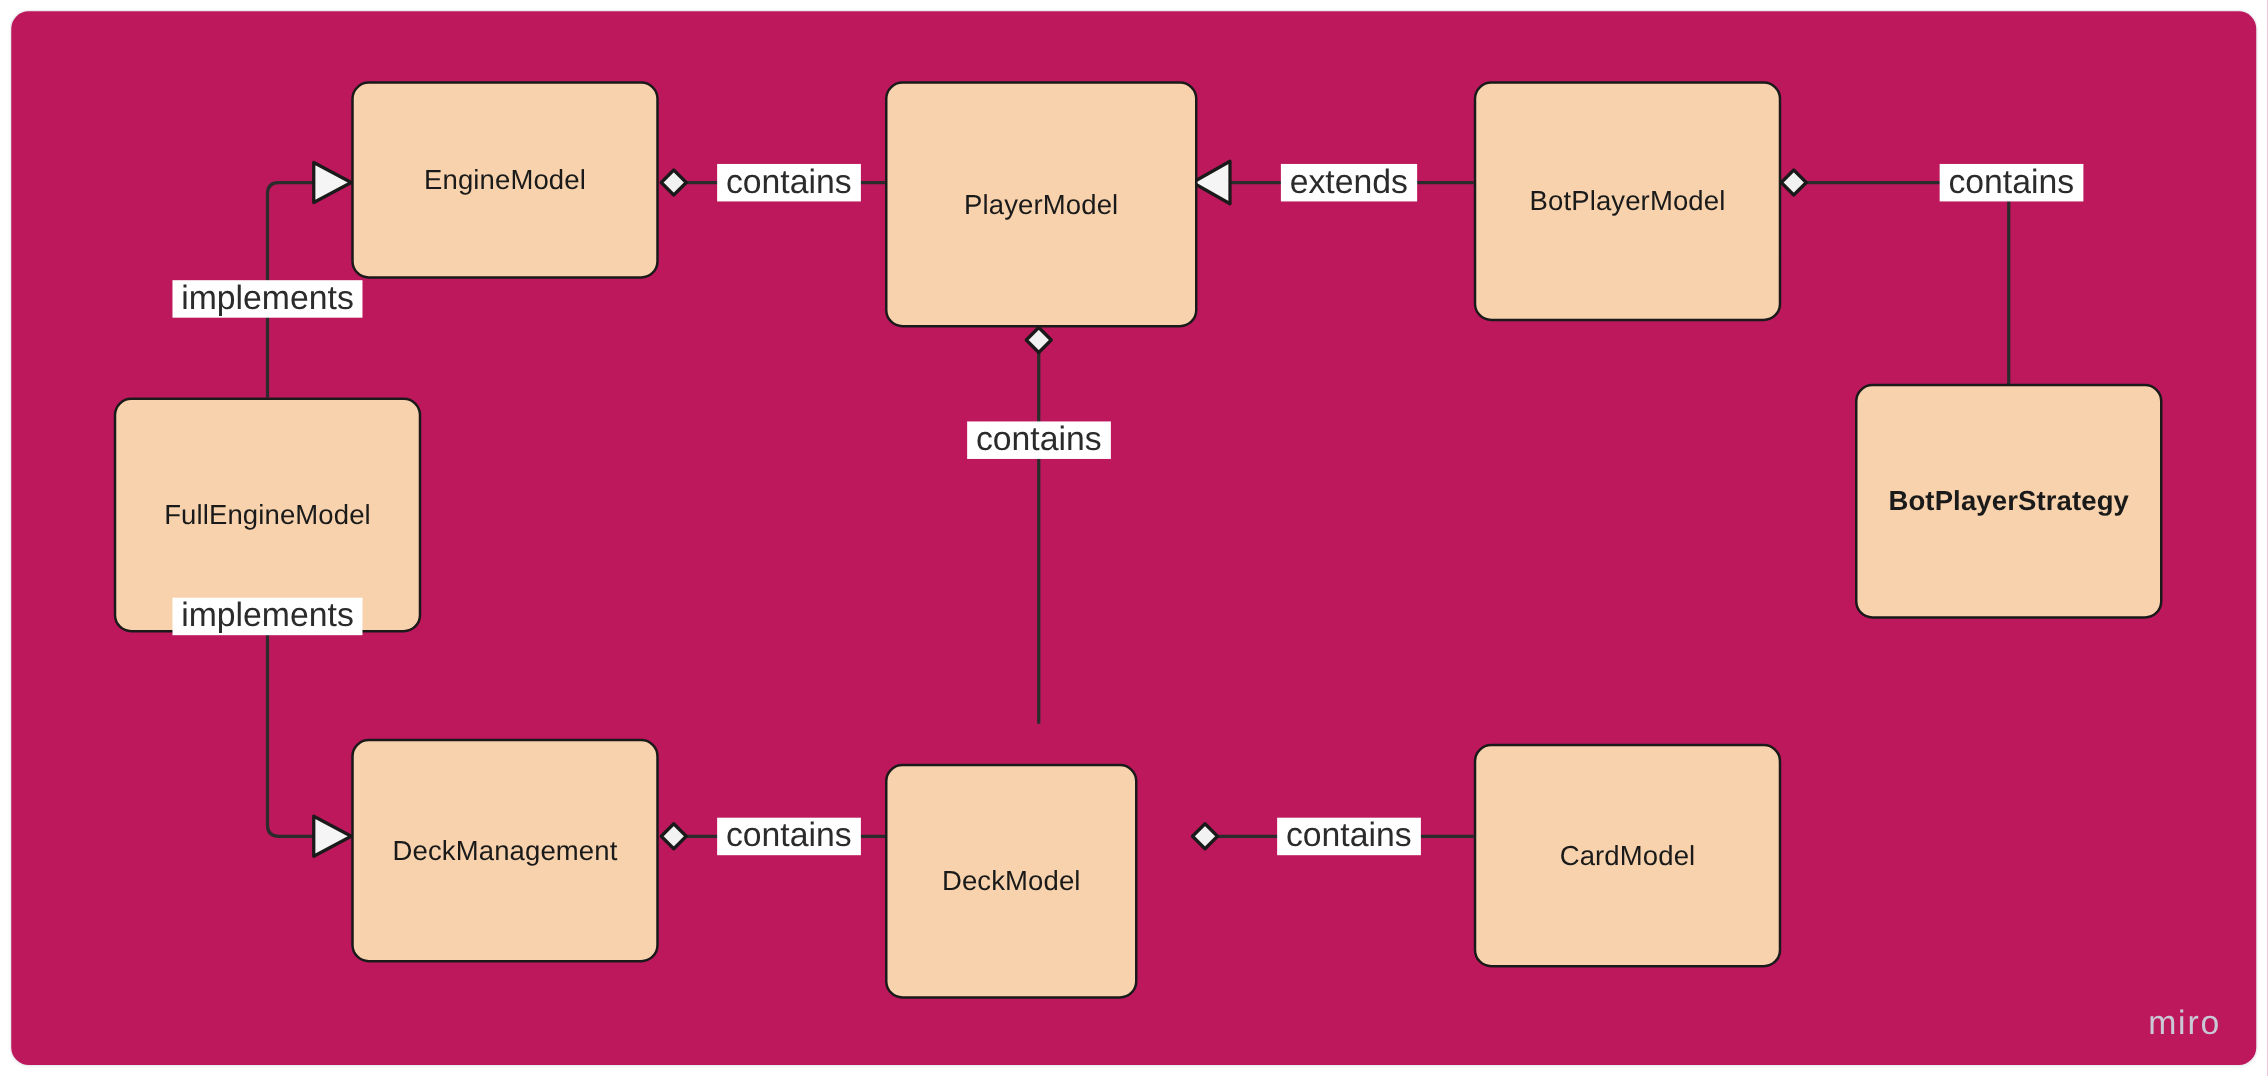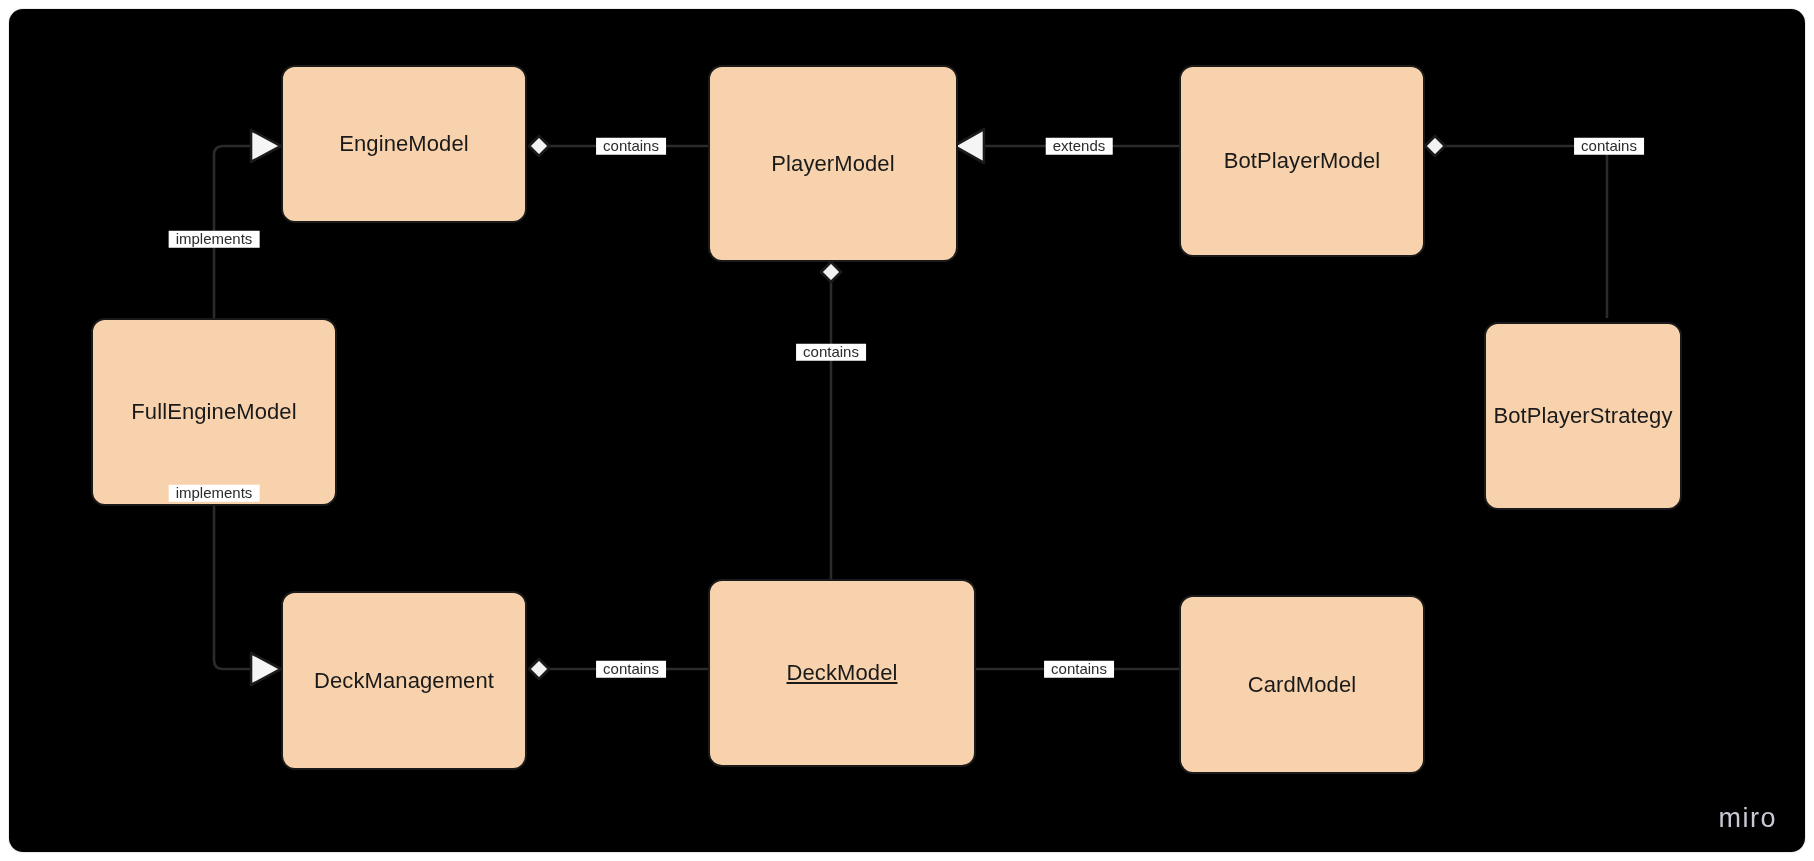--- a/index.html
+++ b/index.html
@@ -12,21 +12,21 @@
     height: 861px;
     font-family: "Liberation Sans", sans-serif;
     overflow: hidden;
   }
   #board {
     position: absolute;
     left: 9px;
     top: 9px;
     width: 1796px;
     height: 843px;
-    background: #000000;
+    background: #be185d;
     border-radius: 14px;
     box-shadow: 0 0 0 1px #ececf0, 0 1px 3px rgba(0,0,0,0.05);
     overflow: hidden;
   }
   #edge-layer {
     position: absolute;
     left: 0; top: 0;
     width: 1796px;
     height: 843px;
     pointer-events: none;
@@ -42,21 +42,21 @@
     justify-content: center;
     color: #1a1a1a;
     font-size: 22px;
     font-weight: 400;
     letter-spacing: 0.1px;
     text-align: center;
   }
   .edge-label {
     position: absolute;
     color: #2b2b2b;
-    font-size: 15px;
+    font-size: 27px;
     background: #ffffff;
     padding: 0 7px;
     white-space: nowrap;
     transform: translate(-50%, -50%);
     line-height: 1.1;
   }
   #watermark {
     position: absolute;
     right: 28px;
     bottom: 18px;
@@ -106,33 +106,33 @@
   </div>
 
   <div class="node" style="left:699px;  top:56px;  width:250px; height:197px;">
     <span>PlayerModel</span>
   </div>
 
   <div class="node" style="left:1170px; top:56px;  width:246px; height:192px;">
     <span>BotPlayerModel</span>
   </div>
 
-  <div class="node" style="left:1475px; top:313px; width:198px; height:188px;">
+  <div class="node" style="left:1475px; top:298px; width:246px; height:188px;font-weight:bold;">
     <span>BotPlayerStrategy</span>
   </div>
 
   <div class="node" style="left:82px;   top:309px; width:246px; height:188px;text-align:right;">
     <span>FullEngineModel</span>
   </div>
 
   <div class="node" style="left:272px;  top:570px; width:246px; height:179px;margin-top:12px;">
     <span>DeckManagement</span>
   </div>
 
-  <div class="node" style="left:699px;  top:570px; width:268px; height:188px;text-decoration:underline;">
+  <div class="node" style="left:699px;  top:602px; width:202px; height:188px;">
     <span>DeckModel</span>
   </div>
 
   <div class="node" style="left:1170px; top:570px; width:246px; height:179px;margin-top:16px;">
     <span>CardModel</span>
   </div>
 
   <div class="edge-label" style="left:622px;  top:137px;">contains</div>
   <div class="edge-label" style="left:1070px; top:137px;">extends</div>
   <div class="edge-label" style="left:1600px; top:137px;">contains</div>

